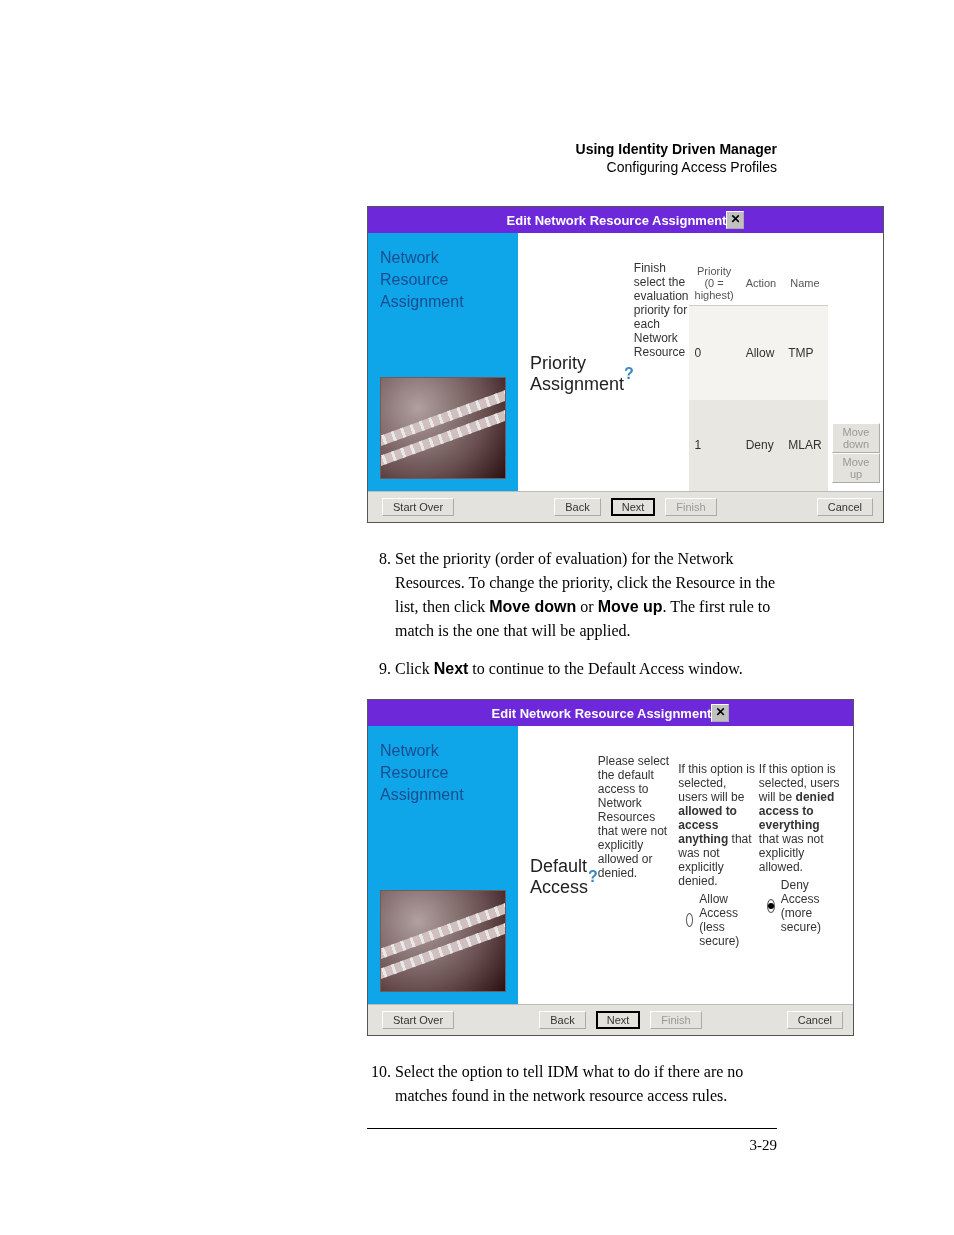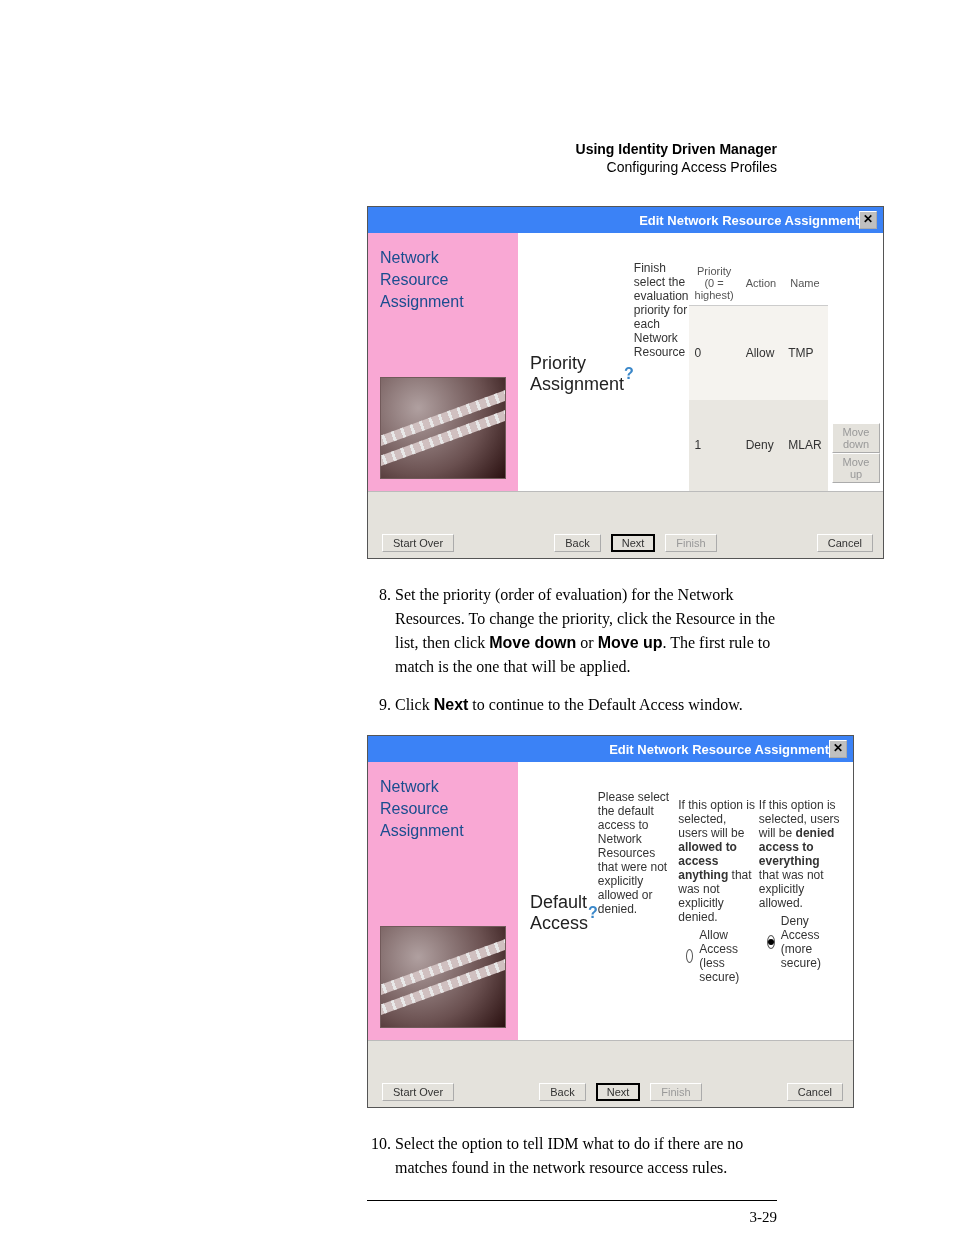--- a/index.html
+++ b/index.html
@@ -27,28 +27,28 @@
   .page-header .bold { font-weight: bold; }
   .content { margin-left: 190px; }
 
   
   .dialog {
     border: 1px solid #555;
     margin: 0 auto 24px auto;
     background: #fff;
   }
   .dlg-titlebar {
-    background: #3b82f6;
+    background: #6d28d9;
     color: #fff;
     font-family: Verdana, Arial, sans-serif;
     font-weight: bold;
     font-size: 13px;
     padding: 4px 6px;
     display: flex;
-    justify-content: flex-end;
+    justify-content: center;
     align-items: center;
   }
   .dlg-close {
     background: #c0c0c0;
     color: #000;
     border: 1px outset #fff;
     font-family: Arial, sans-serif;
     font-weight: bold;
     font-size: 12px;
     width: 16px;
@@ -56,21 +56,21 @@
     text-align: center;
     line-height: 14px;
   }
   .dlg-body {
     display: flex;
     align-items: stretch;
   }
   .dlg-sidebar {
     width: 150px;
     flex: none;
-    background: #f9a8d4;
+    background: #0ea5e9;
     display: flex;
     flex-direction: column;
     justify-content: space-between;
   }
   .sidebar-title {
     color: #1a4d8f;
     font-family: Verdana, Arial, sans-serif;
     font-size: 16px;
     padding: 14px 10px 0 12px;
     line-height: 1.35;
@@ -158,21 +158,21 @@
   .btn.default { border: 1px solid #000; box-shadow: 0 0 0 1px #000 inset; }
 
   .dlg-footer {
     background: #e4e2dc;
     border-top: 1px solid #bbb;
     padding: 6px 10px;
     display: flex;
     justify-content: space-between;
     align-items: center;
   }
-  .dlg-footer .left, .dlg-footer .mid, .dlg-footer .right { display: flex; gap: 6px; margin-top: 36px; }
+  .dlg-footer .left, .dlg-footer .mid, .dlg-footer .right { display: flex; gap: 6px; }
 
   
   .radio-group { margin: 8px 0 14px 0; }
   .radio-opt { display: flex; align-items: center; gap: 6px; padding-left: 8px; font-size: 12px; color: #333; }
   .radio-opt .dot { width:12px; height:12px; border:1px solid #555; border-radius:50%; display:inline-flex; align-items:center; justify-content:center; background:#fff; }
   .radio-opt .dot.selected::after { content:""; width:6px; height:6px; border-radius:50%; background:#000; display:block; }
 
   
   ol.steps { margin: 0 0 18px 0; padding-left: 28px; font-size: 16px; line-height: 1.5; }
   ol.steps li { margin-bottom: 14px; }

